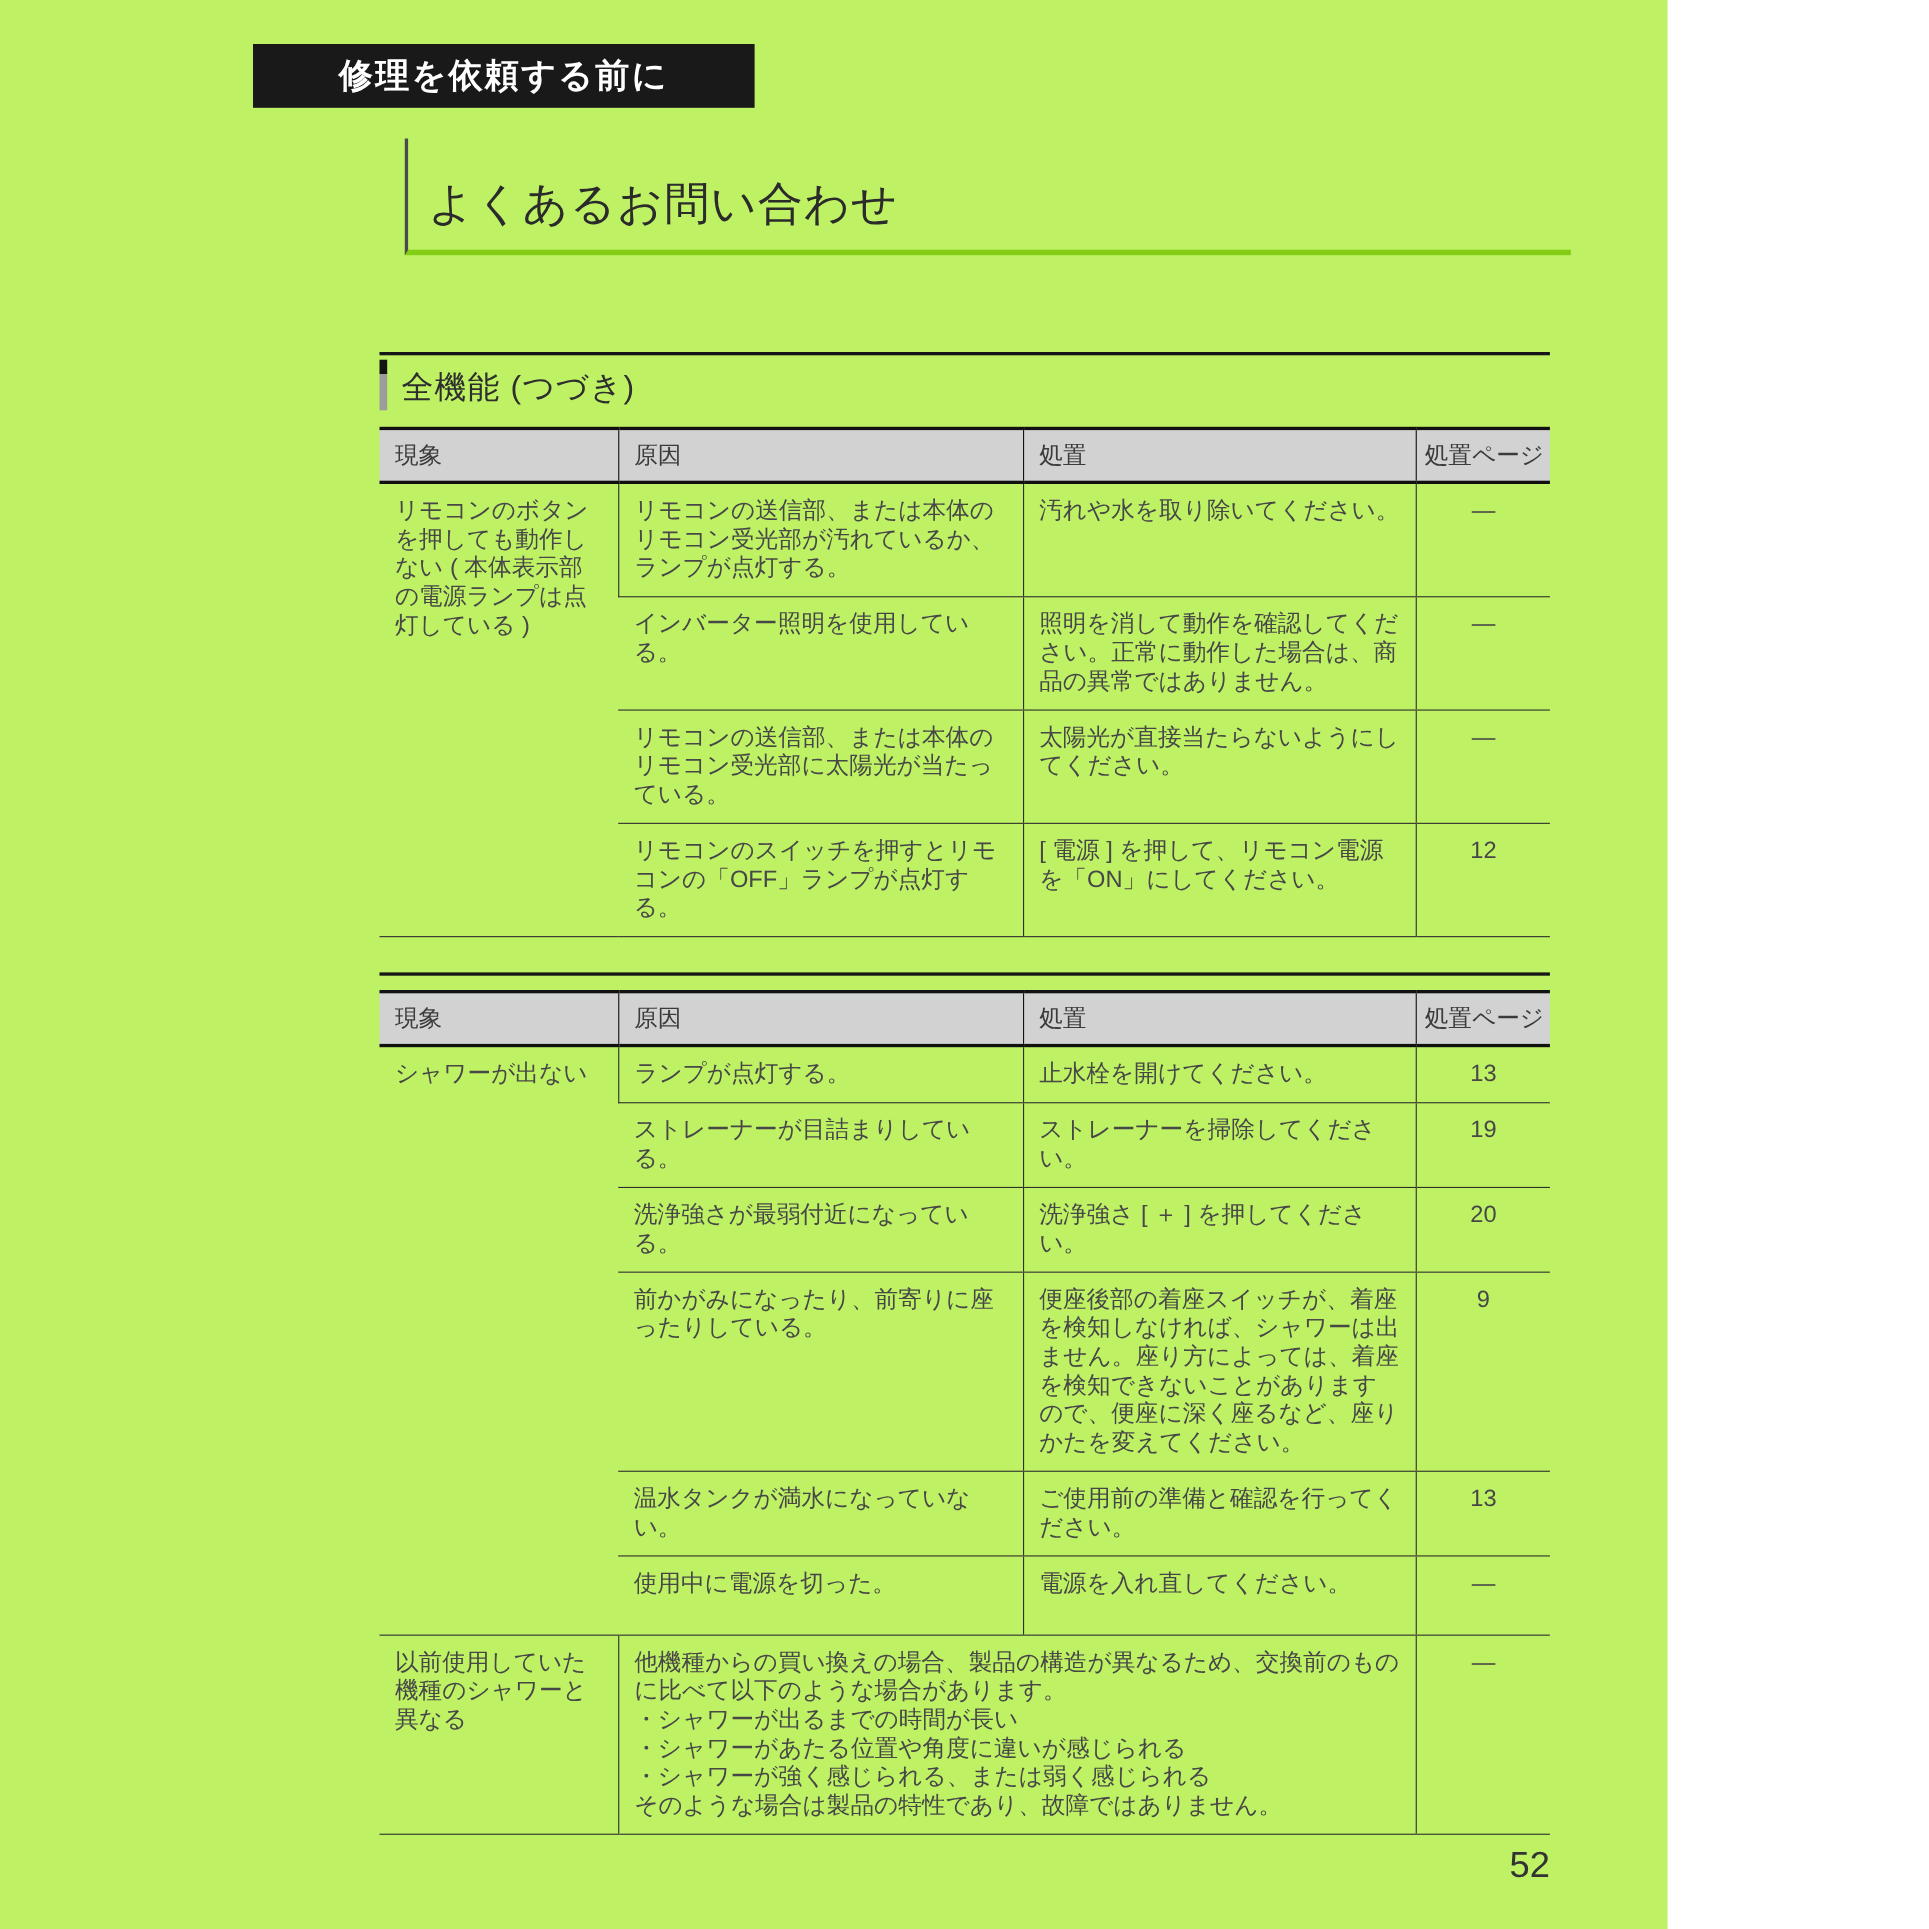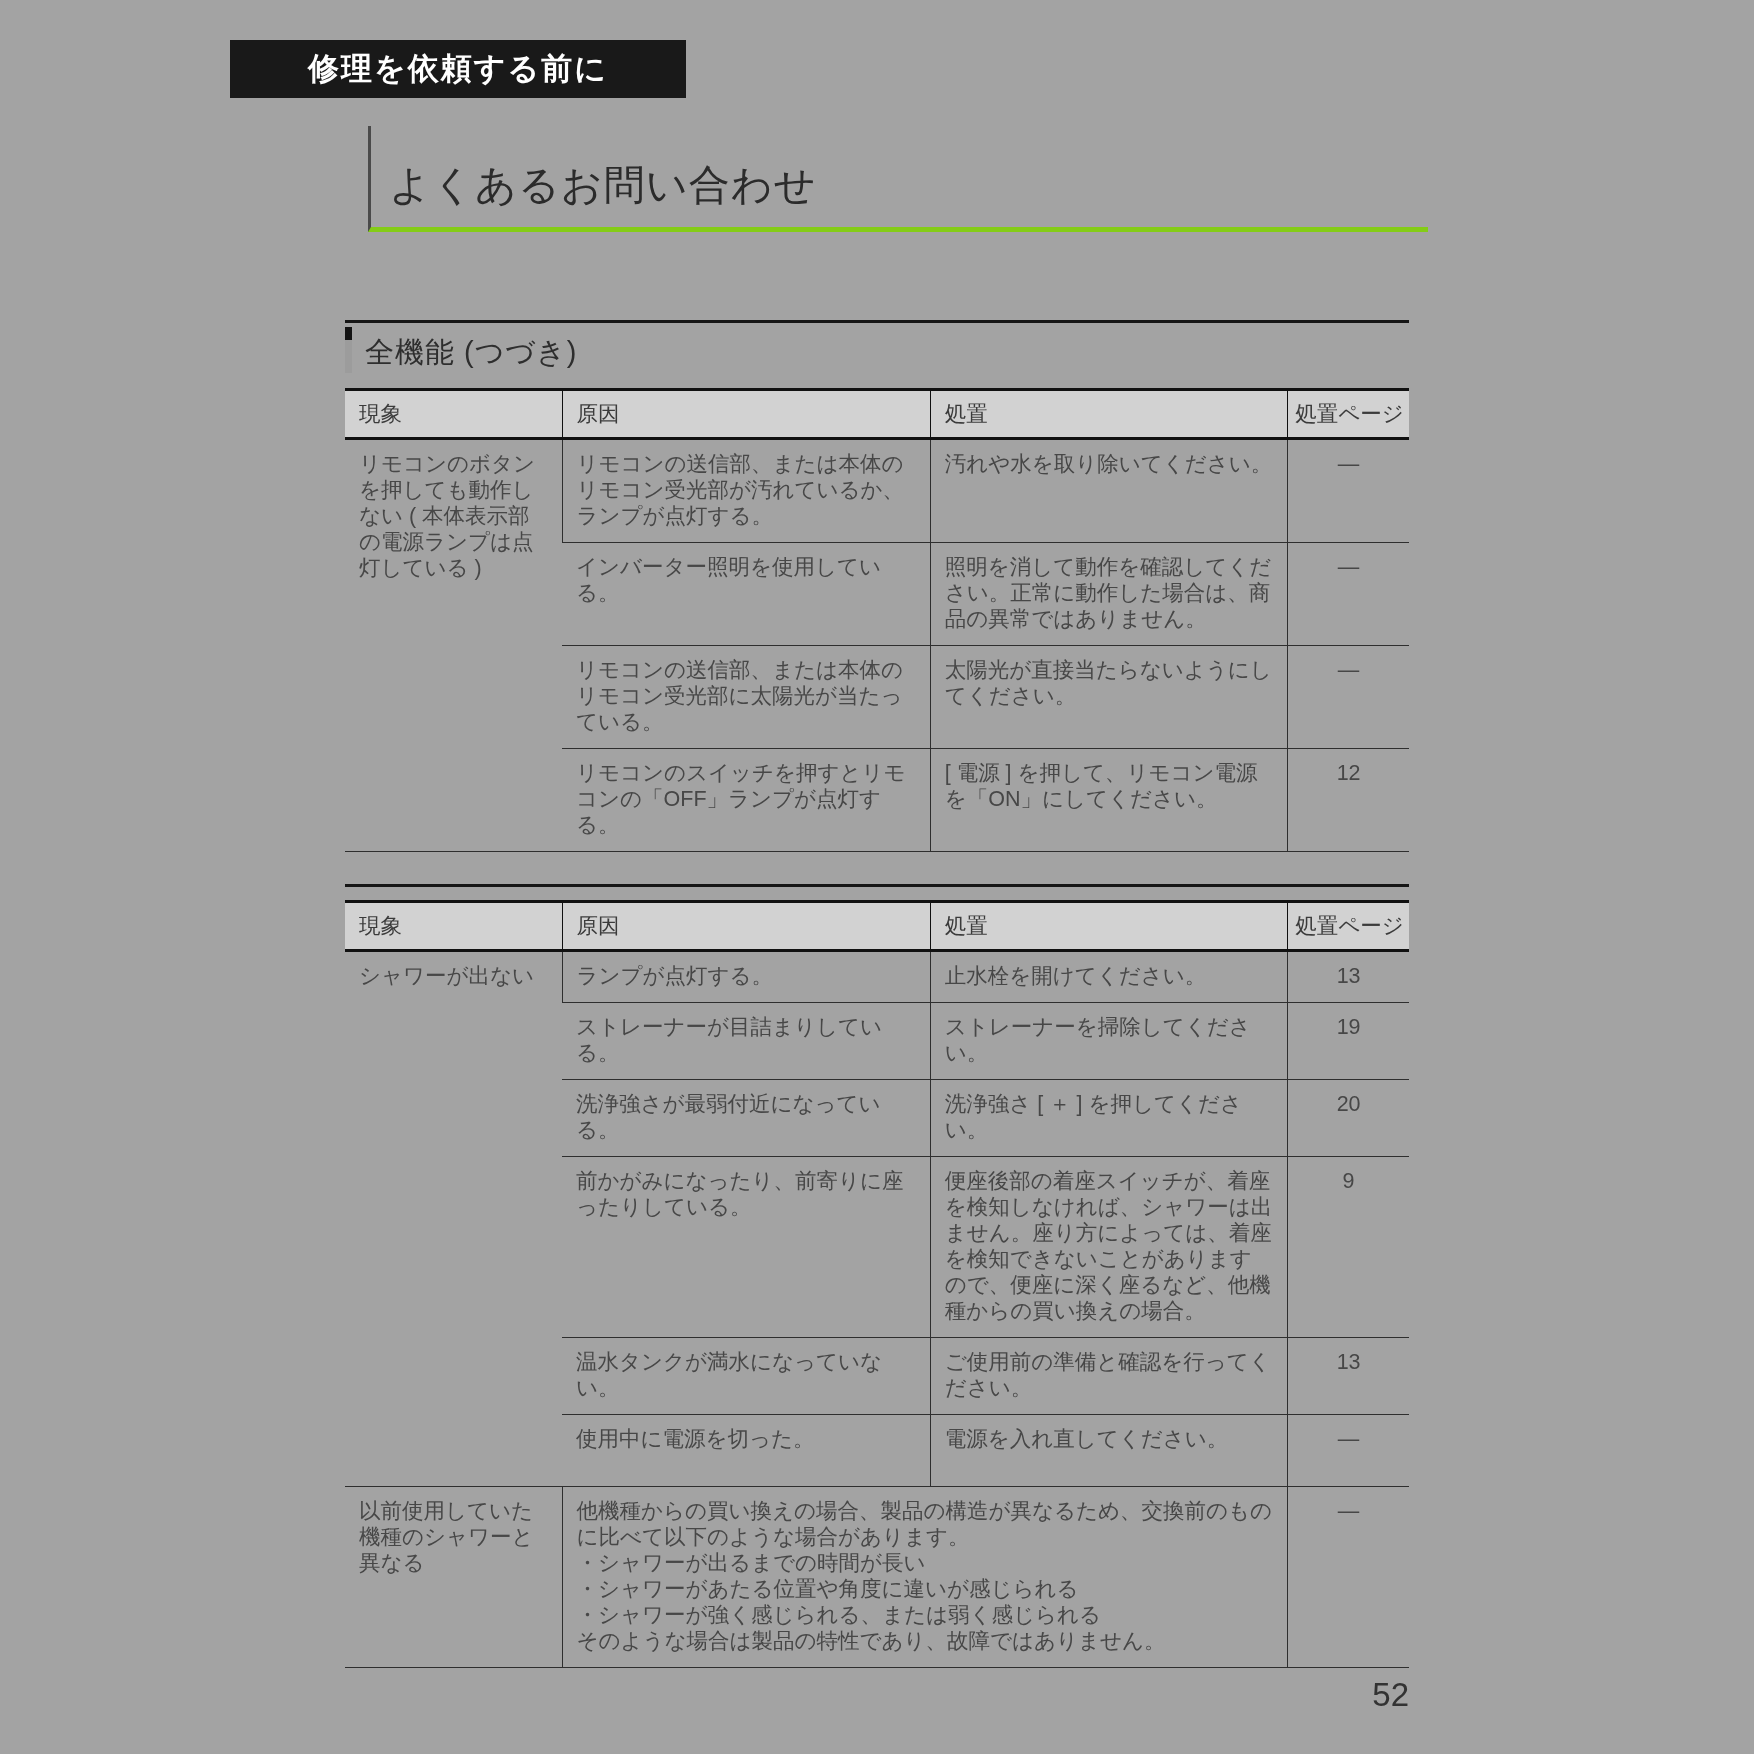--- a/index.html
+++ b/index.html
@@ -1,19 +1,19 @@
 <!DOCTYPE html>
 <html><head>
 <meta charset="utf-8">
 <style>
   html,body{margin:0;padding:0;background:#ffffff;}
   .page{
     position:relative;
-    width:1754px;height:1754px;
-    background:#a3a3a3;
+    width:1516px;height:1754px;
+    background:#bef264;
     font-family:"Liberation Sans","DejaVu Sans",sans-serif;
     color:#444;
     overflow:hidden;
   }
   
   .tab-bar{
     position:absolute;left:230px;top:40px;
     width:456px;height:58px;
     background:#191919;color:#ffffff;
     display:flex;align-items:center;justify-content:center;
@@ -169,21 +169,21 @@
             <td>ストレーナーを掃除してください。</td>
             <td class="page-cell">19</td>
           </tr>
           <tr>
             <td>洗浄強さが最弱付近になっている。</td>
             <td>洗浄強さ [ ＋ ] を押してください。</td>
             <td class="page-cell">20</td>
           </tr>
           <tr>
             <td>前かがみになったり、前寄りに座ったりしている。</td>
-            <td>便座後部の着座スイッチが、着座を検知しなければ、シャワーは出ません。座り方によっては、着座を検知できないことがありますので、便座に深く座るなど、他機種からの買い換えの場合。</td>
+            <td>便座後部の着座スイッチが、着座を検知しなければ、シャワーは出ません。座り方によっては、着座を検知できないことがありますので、便座に深く座るなど、座りかたを変えてください。</td>
             <td class="page-cell">9</td>
           </tr>
           <tr>
             <td>温水タンクが満水になっていない。</td>
             <td>ご使用前の準備と確認を行ってください。</td>
             <td class="page-cell">13</td>
           </tr>
           <tr>
             <td class="tall">使用中に電源を切った。</td>
             <td class="tall">電源を入れ直してください。</td>

